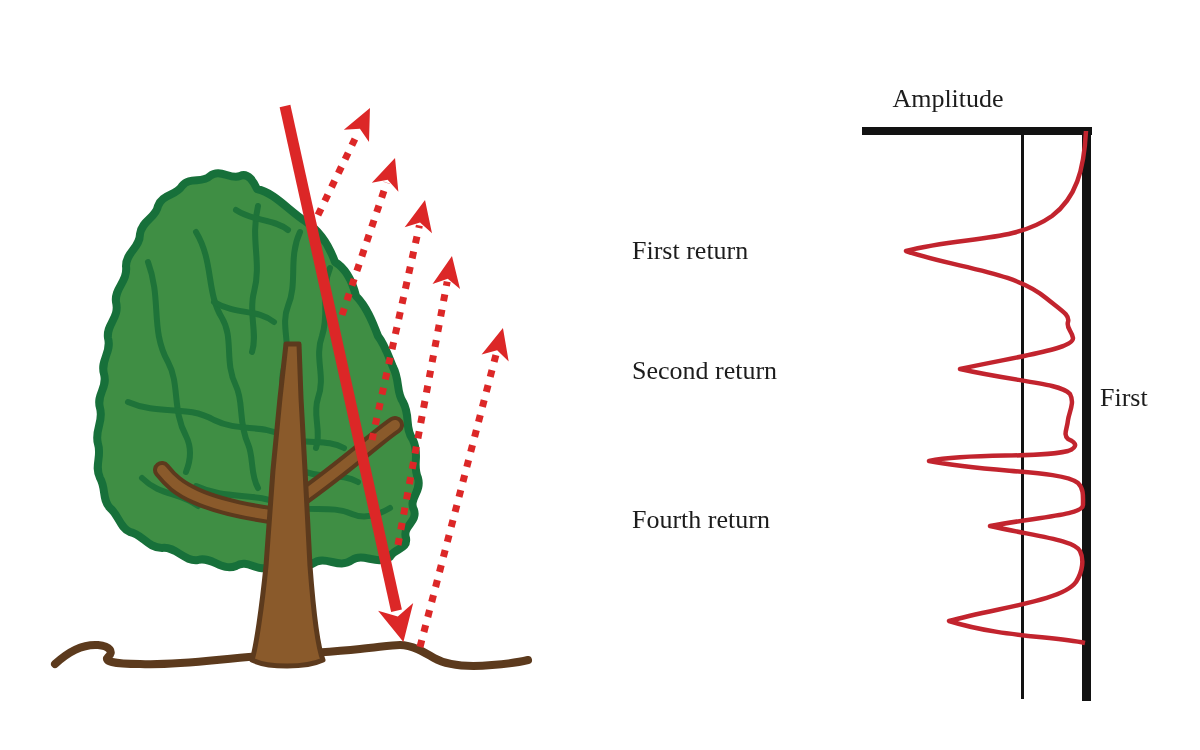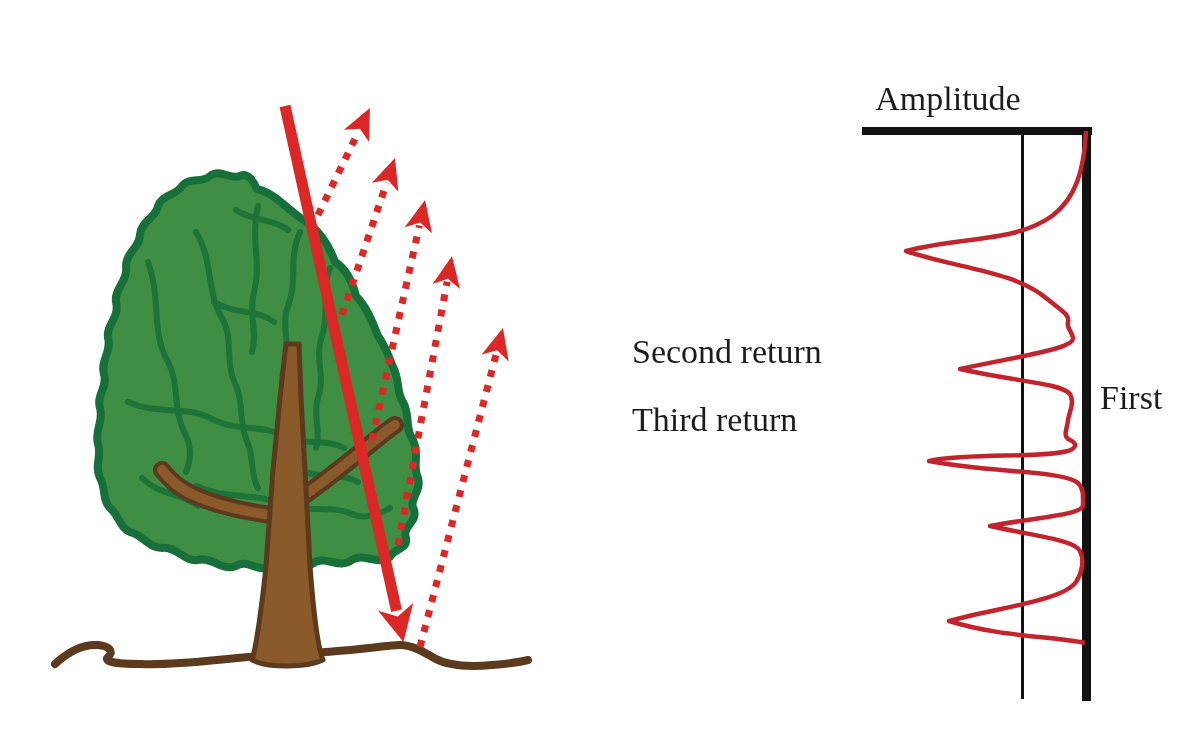--- a/index.html
+++ b/index.html
@@ -6,30 +6,30 @@
   .canvas {
     position:relative;
     width:1200px; height:750px;
     background:#ffffff;
     overflow:hidden;
     font-family:"Liberation Serif","DejaVu Serif",serif;
   }
   .fig-svg { position:absolute; left:0; top:0; }
   .lbl {
     position:absolute;
-    font-size:34px;
+    font-size:26px;
     color:#1c1c1c;
     white-space:nowrap;
     line-height:30px;
   }
   .lbl-amplitude { left:848px; top:84px; width:200px; text-align:center; }
   .lbl-time      { left:1100px; top:383px; }
   .lbl-return    { left:632px; }
   .lbl-return-1  { top:236px; }
-  .lbl-return-2  { top:337px;text-align:right; }
+  .lbl-return-2  { top:356px;text-align:right; }
   .lbl-return-3  { top:405px; }
   .lbl-return-4  { top:505px; }
   .lbl-return-5  { top:606px; }
 </style>
 </head>
 <body>
 
 <div class="canvas">
 
   <svg class="fig-svg" width="1200" height="750" viewBox="0 0 1200 750">
@@ -115,16 +115,17 @@
              C 1083 515 1038 517 990 526
              C 1040 537 1074 540 1080 551
              C 1084 559 1083 571 1076 582
              C 1062 601 1000 607 949 621
              C 1000 637 1052 636 1085 643" fill="none" stroke="#C2242E" stroke-width="4.5" stroke-linejoin="round"></path>
   </svg>
 
   <div class="lbl lbl-amplitude">Amplitude</div>
   <div class="lbl lbl-time">First</div>
 
+  <div class="lbl lbl-return lbl-return-1">First return</div>
   <div class="lbl lbl-return lbl-return-2">Second return</div>
-  <div class="lbl lbl-return lbl-return-3">Third return</div>
+  <div class="lbl lbl-return lbl-return-4">Fourth return</div>
 
 </div>
 
 </body></html>

